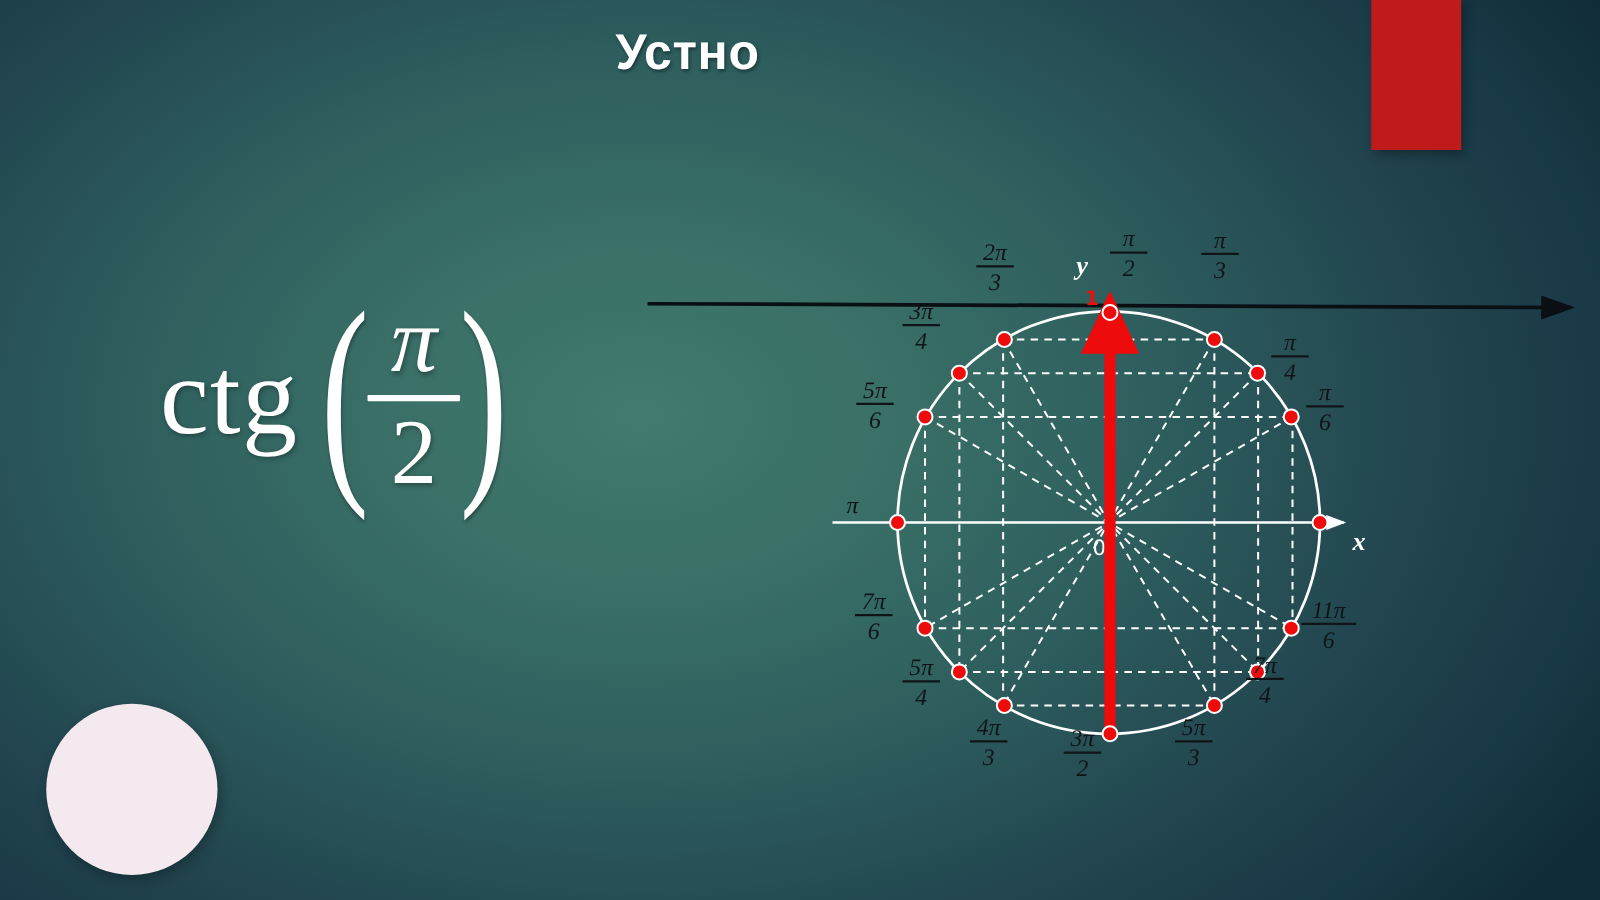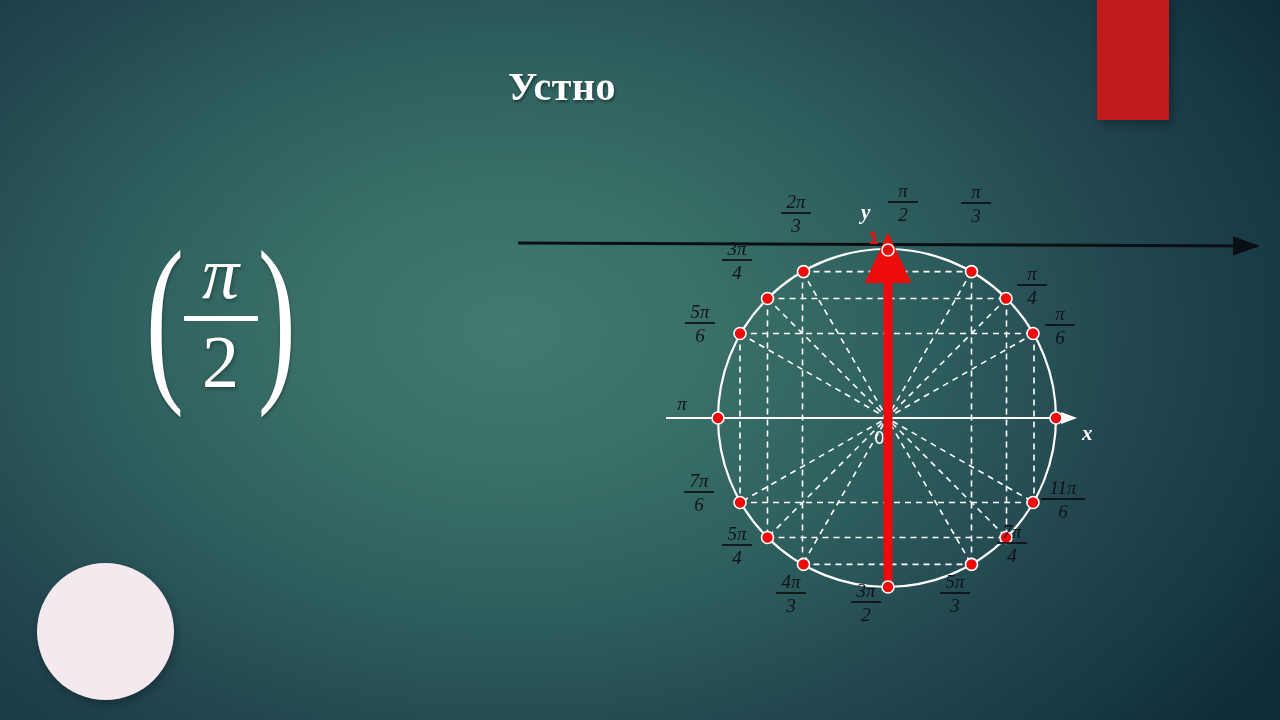--- a/index.html
+++ b/index.html
@@ -40,31 +40,30 @@
     width: 137px;
     height: 137px;
     border-radius: 50%;
     background: #f4e9ef;
     box-shadow: 2px 4px 10px rgba(0,0,0,0.28);
   }
 
   
   .slide-title {
     position: absolute;
-    left: 12px;
+    left: 0;
     top: 20px;
     width: 1100px;
     text-align: center;
-    font-family: Liberation Serif, serif;
+    font-family: Liberation Sans, sans-serif;
     font-weight: bold;
     font-size: 40px;
     color: #ffffff;
     letter-spacing: 0.5px;
     text-shadow: 1px 2px 3px rgba(0,0,0,0.45);
-    margin-top: 43px;
   }
   .slide-subtitle {
     position: absolute;
     left: 30px;
     top: 84px;
     font-family: "DejaVu Sans", sans-serif;
     font-size: 27px;
     color: #ffffff;
     text-shadow: 1px 1px 2px rgba(0,0,0,0.35);
   }
@@ -150,20 +149,21 @@
 <body>
 
 <div id="slide">
 
   <div class="accent-bar"></div>
   <div class="accent-circle"></div>
 
   <div class="slide-title">Устно</div>
 
   <div class="expression">
+    <span class="expr-fn">ctg</span>
     <span class="paren paren-l">(</span>
     <span class="fraction">
       <span class="frac-num">π</span>
       <span class="frac-bar"></span>
       <span class="frac-den">2</span>
     </span>
     <span class="paren paren-r">)</span>
   </div>
 
   <svg id="unit-circle" width="1280" height="720">

